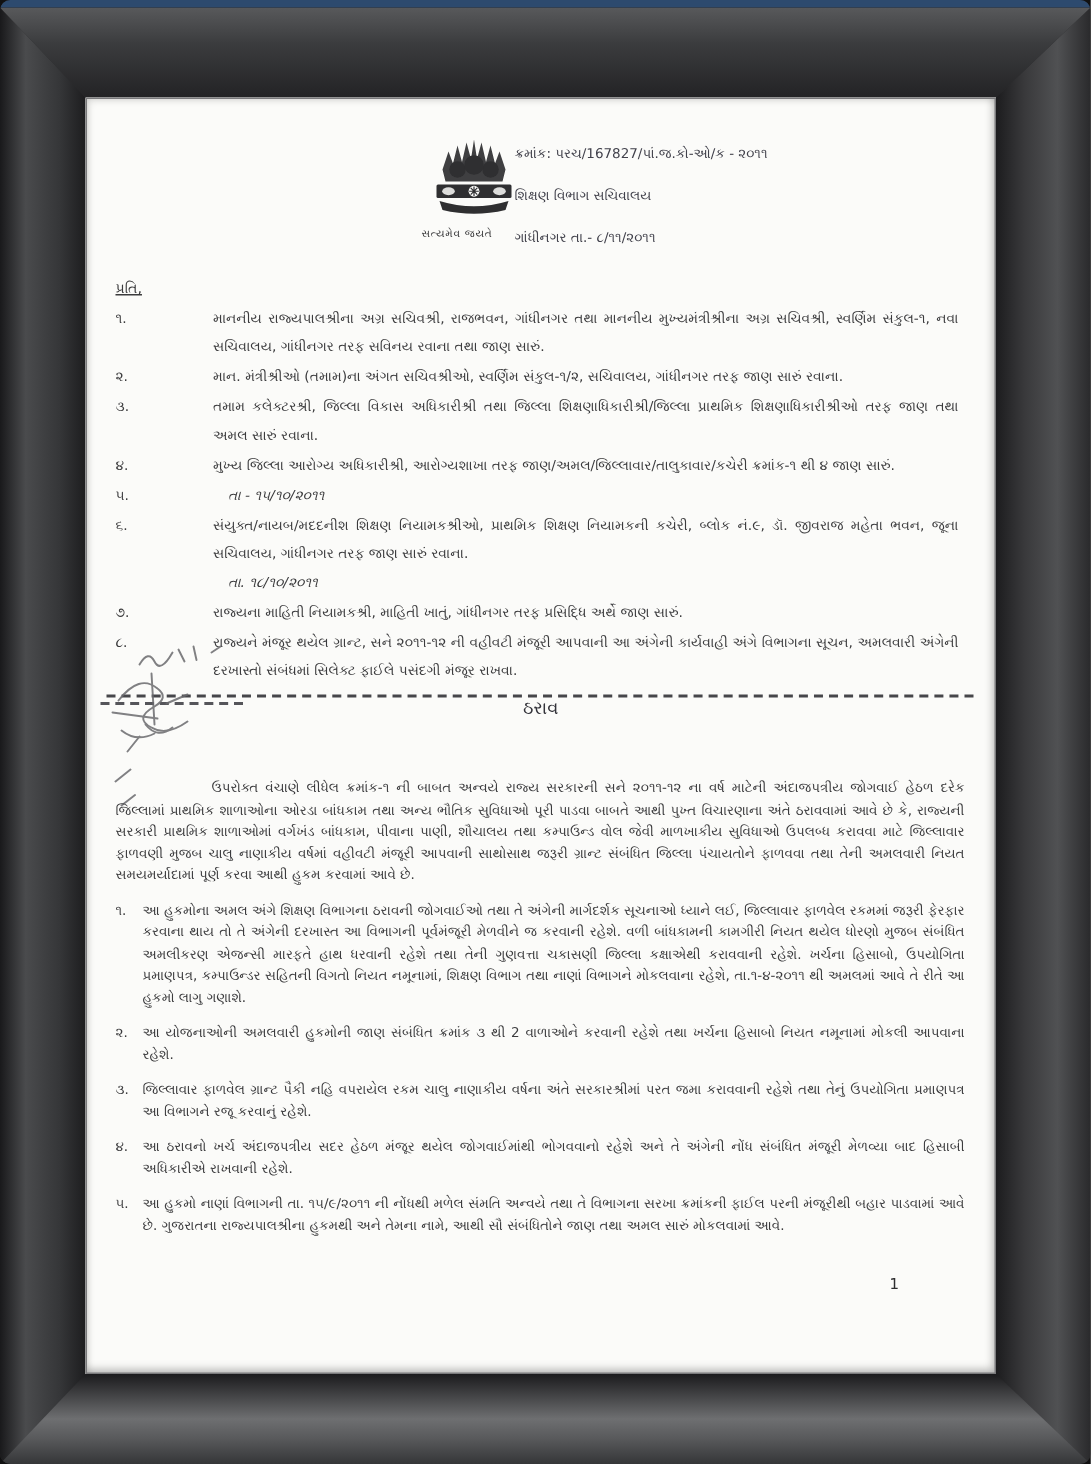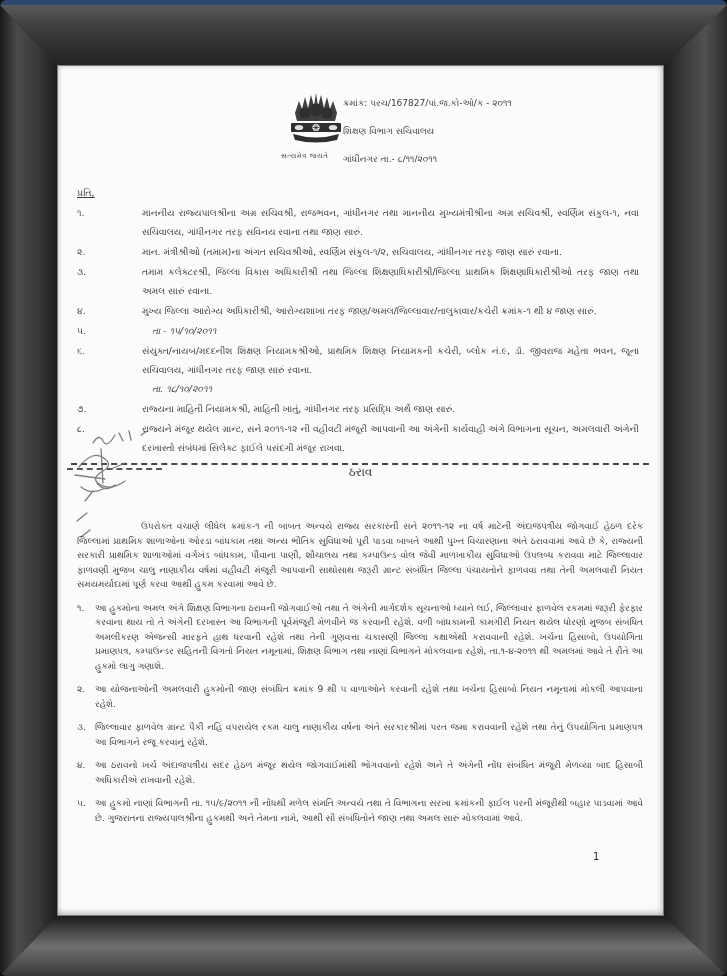--- a/index.html
+++ b/index.html
@@ -143,21 +143,21 @@
       </svg>
 
       <div class="body">
         <div class="intro">ઉપરોક્ત વંચાણે લીધેલ ક્રમાંક-૧ ની બાબત અન્વયે રાજ્ય સરકારની સને ૨૦૧૧-૧૨ ના વર્ષ માટેની અંદાજપત્રીય જોગવાઈ હેઠળ દરેક જિલ્લામાં પ્રાથમિક શાળાઓના ઓરડા બાંધકામ તથા અન્ય ભૌતિક સુવિધાઓ પૂરી પાડવા બાબતે આથી પુખ્ત વિચારણાના અંતે ઠરાવવામાં આવે છે કે, રાજ્યની સરકારી પ્રાથમિક શાળાઓમાં વર્ગખંડ બાંધકામ, પીવાના પાણી, શૌચાલય તથા કમ્પાઉન્ડ વોલ જેવી માળખાકીય સુવિધાઓ ઉપલબ્ધ કરાવવા માટે જિલ્લાવાર ફાળવણી મુજબ ચાલુ નાણાકીય વર્ષમાં વહીવટી મંજૂરી આપવાની સાથોસાથ જરૂરી ગ્રાન્ટ સંબંધિત જિલ્લા પંચાયતોને ફાળવવા તથા તેની અમલવારી નિયત સમયમર્યાદામાં પૂર્ણ કરવા આથી હુકમ કરવામાં આવે છે.</div>
         <div class="row">
           <span class="num">૧.</span>
           <span class="txt">આ હુકમોના અમલ અંગે શિક્ષણ વિભાગના ઠરાવની જોગવાઈઓ તથા તે અંગેની માર્ગદર્શક સૂચનાઓ ધ્યાને લઈ, જિલ્લાવાર ફાળવેલ રકમમાં જરૂરી ફેરફાર કરવાના થાય તો તે અંગેની દરખાસ્ત આ વિભાગની પૂર્વમંજૂરી મેળવીને જ કરવાની રહેશે. વળી બાંધકામની કામગીરી નિયત થયેલ ધોરણો મુજબ સંબંધિત અમલીકરણ એજન્સી મારફતે હાથ ધરવાની રહેશે તથા તેની ગુણવત્તા ચકાસણી જિલ્લા કક્ષાએથી કરાવવાની રહેશે. ખર્ચના હિસાબો, ઉપયોગિતા પ્રમાણપત્ર, કમ્પાઉન્ડર સહિતની વિગતો નિયત નમૂનામાં, શિક્ષણ વિભાગ તથા નાણાં વિભાગને મોકલવાના રહેશે, તા.૧-૪-૨૦૧૧ થી અમલમાં આવે તે રીતે આ હુકમો લાગુ ગણાશે.</span>
         </div>
         <div class="row">
           <span class="num">૨.</span>
-          <span class="txt">આ યોજનાઓની અમલવારી હુકમોની જાણ સંબંધિત ક્રમાંક 9 થી ૫ વાળાઓને કરવાની રહેશે તથા ખર્ચના હિસાબો નિયત નમૂનામાં મોકલી આપવાના રહેશે.</span>
+          <span class="txt">આ યોજનાઓની અમલવારી હુકમોની જાણ સંબંધિત ક્રમાંક ૩ થી 2 વાળાઓને કરવાની રહેશે તથા ખર્ચના હિસાબો નિયત નમૂનામાં મોકલી આપવાના રહેશે.</span>
         </div>
         <div class="row">
           <span class="num">૩.</span>
           <span class="txt">જિલ્લાવાર ફાળવેલ ગ્રાન્ટ પૈકી નહિ વપરાયેલ રકમ ચાલુ નાણાકીય વર્ષના અંતે સરકારશ્રીમાં પરત જમા કરાવવાની રહેશે તથા તેનું ઉપયોગિતા પ્રમાણપત્ર આ વિભાગને રજૂ કરવાનું રહેશે.</span>
         </div>
         <div class="row">
           <span class="num">૪.</span>
           <span class="txt">આ ઠરાવનો ખર્ચ અંદાજપત્રીય સદર હેઠળ મંજૂર થયેલ જોગવાઈમાંથી ભોગવવાનો રહેશે અને તે અંગેની નોંધ સંબંધિત મંજૂરી મેળવ્યા બાદ હિસાબી અધિકારીએ રાખવાની રહેશે.</span>
         </div>
         <div class="row">

